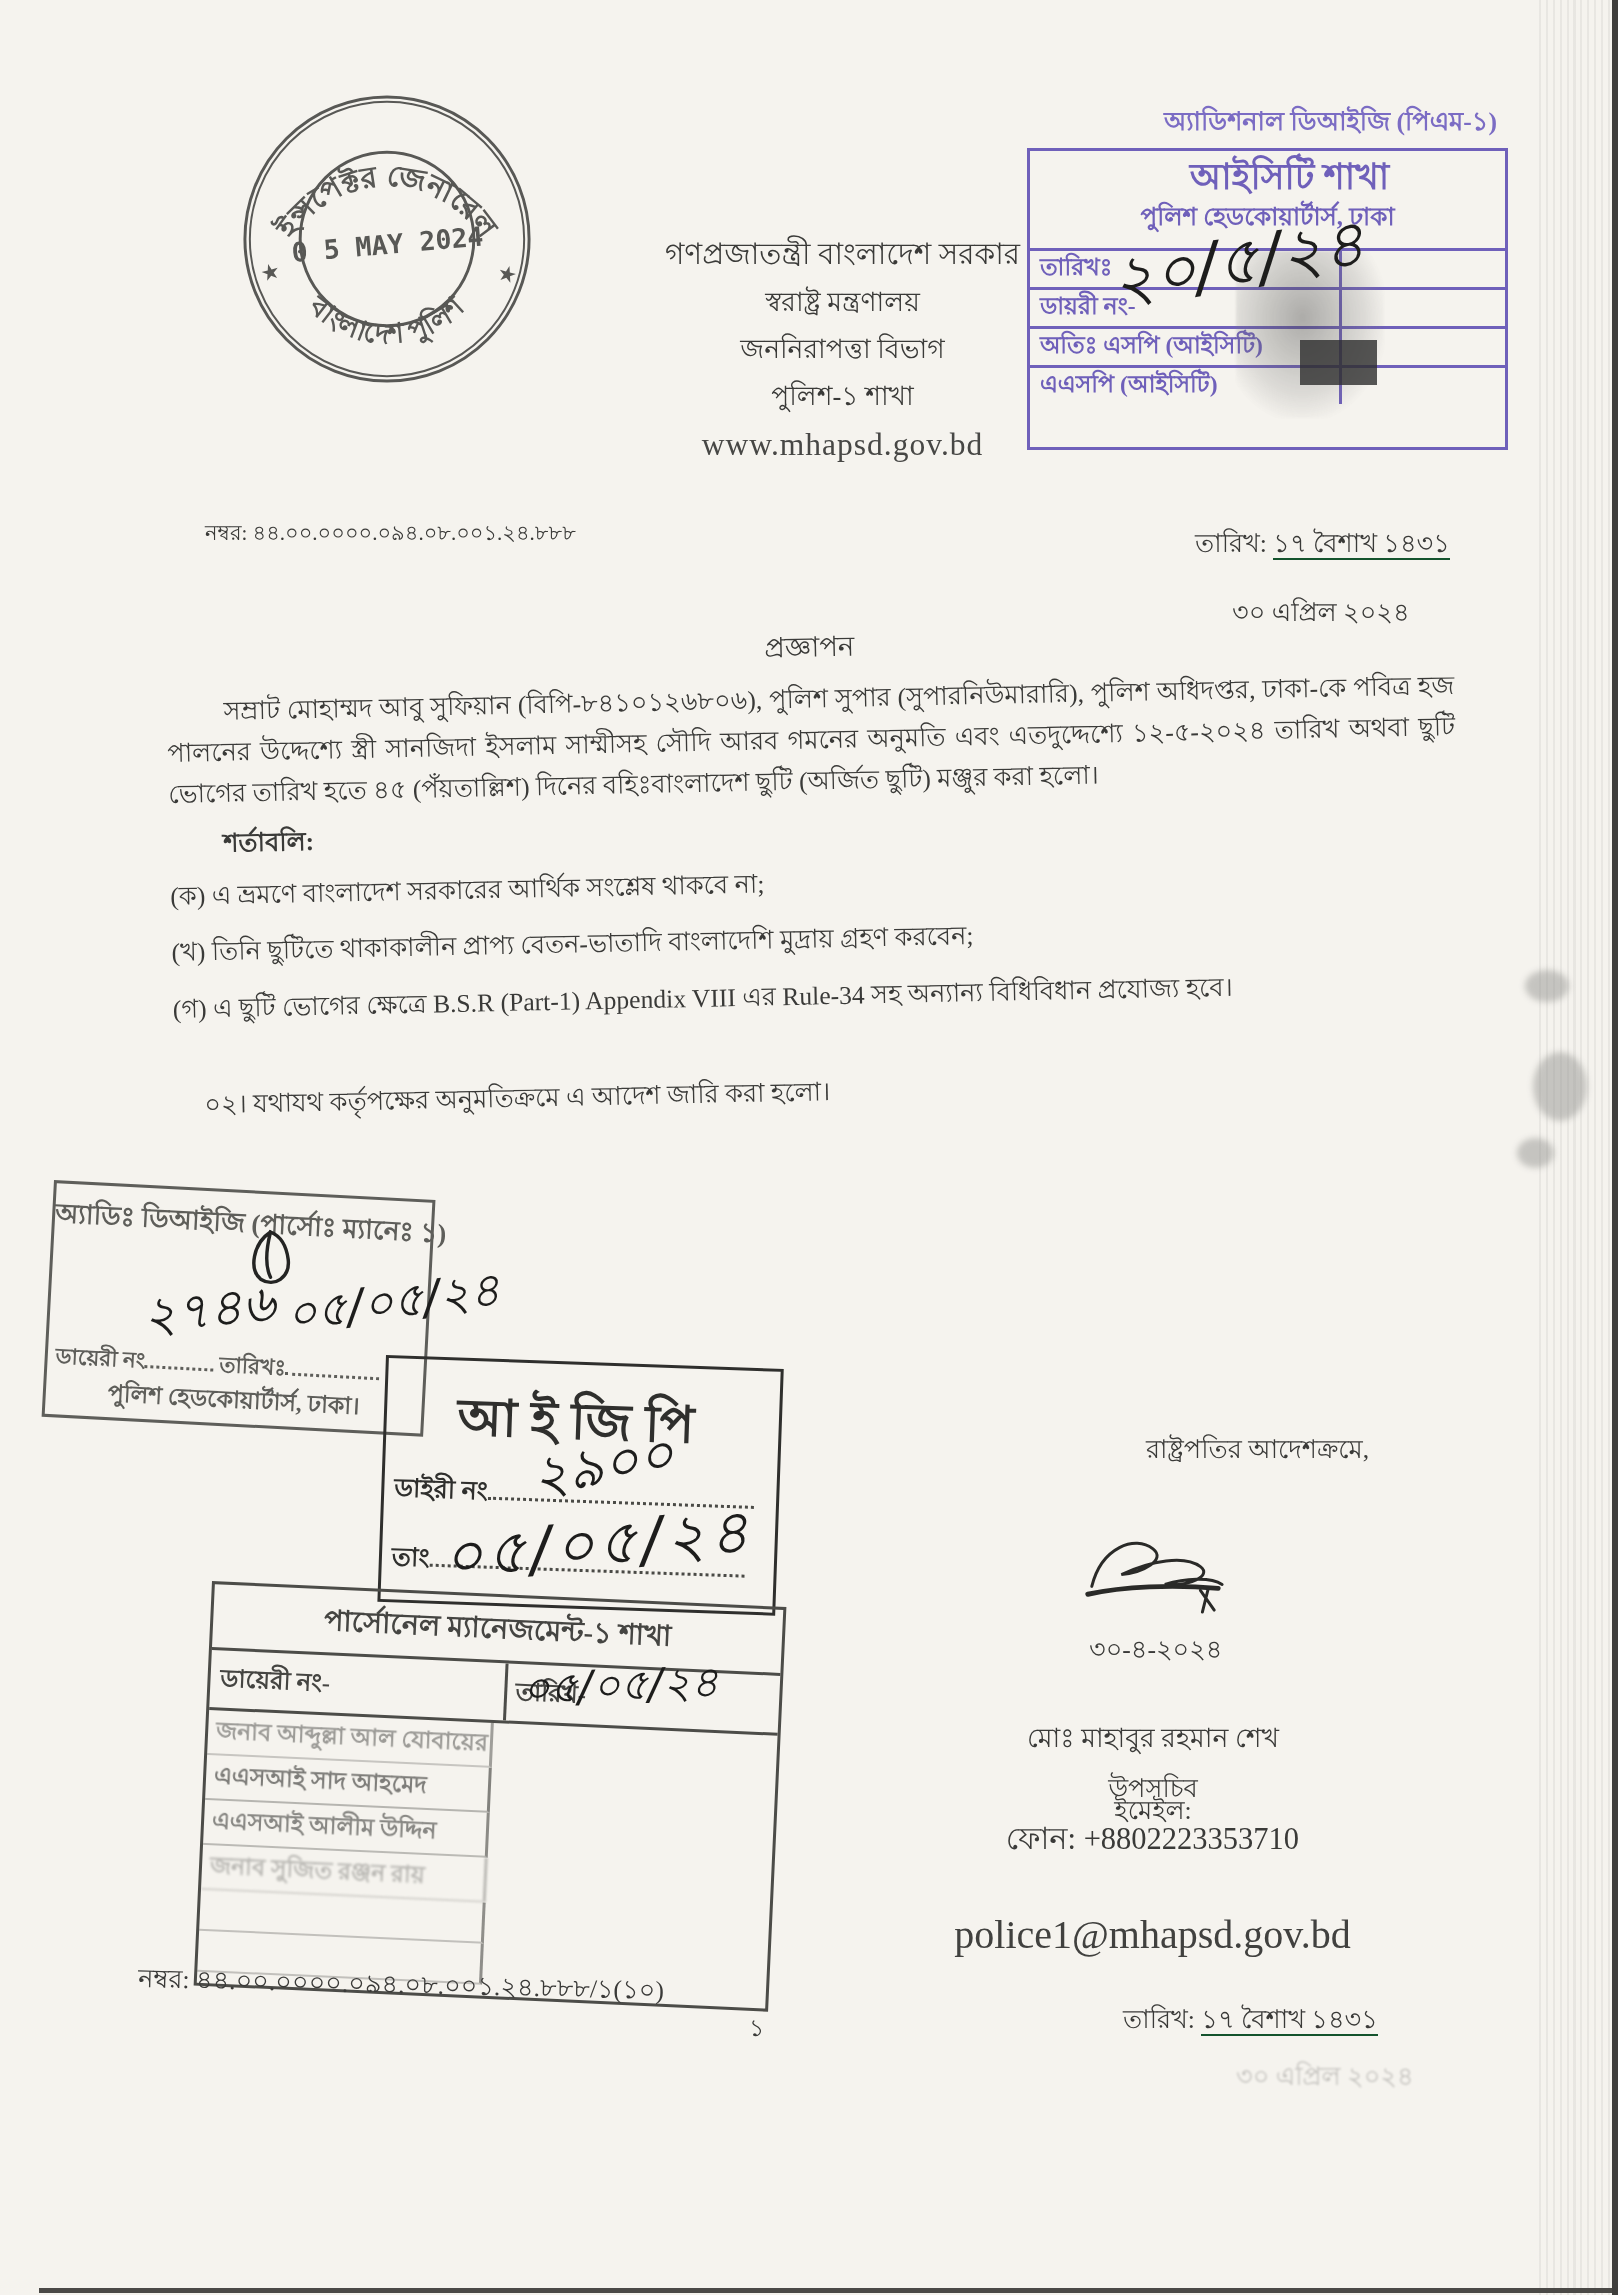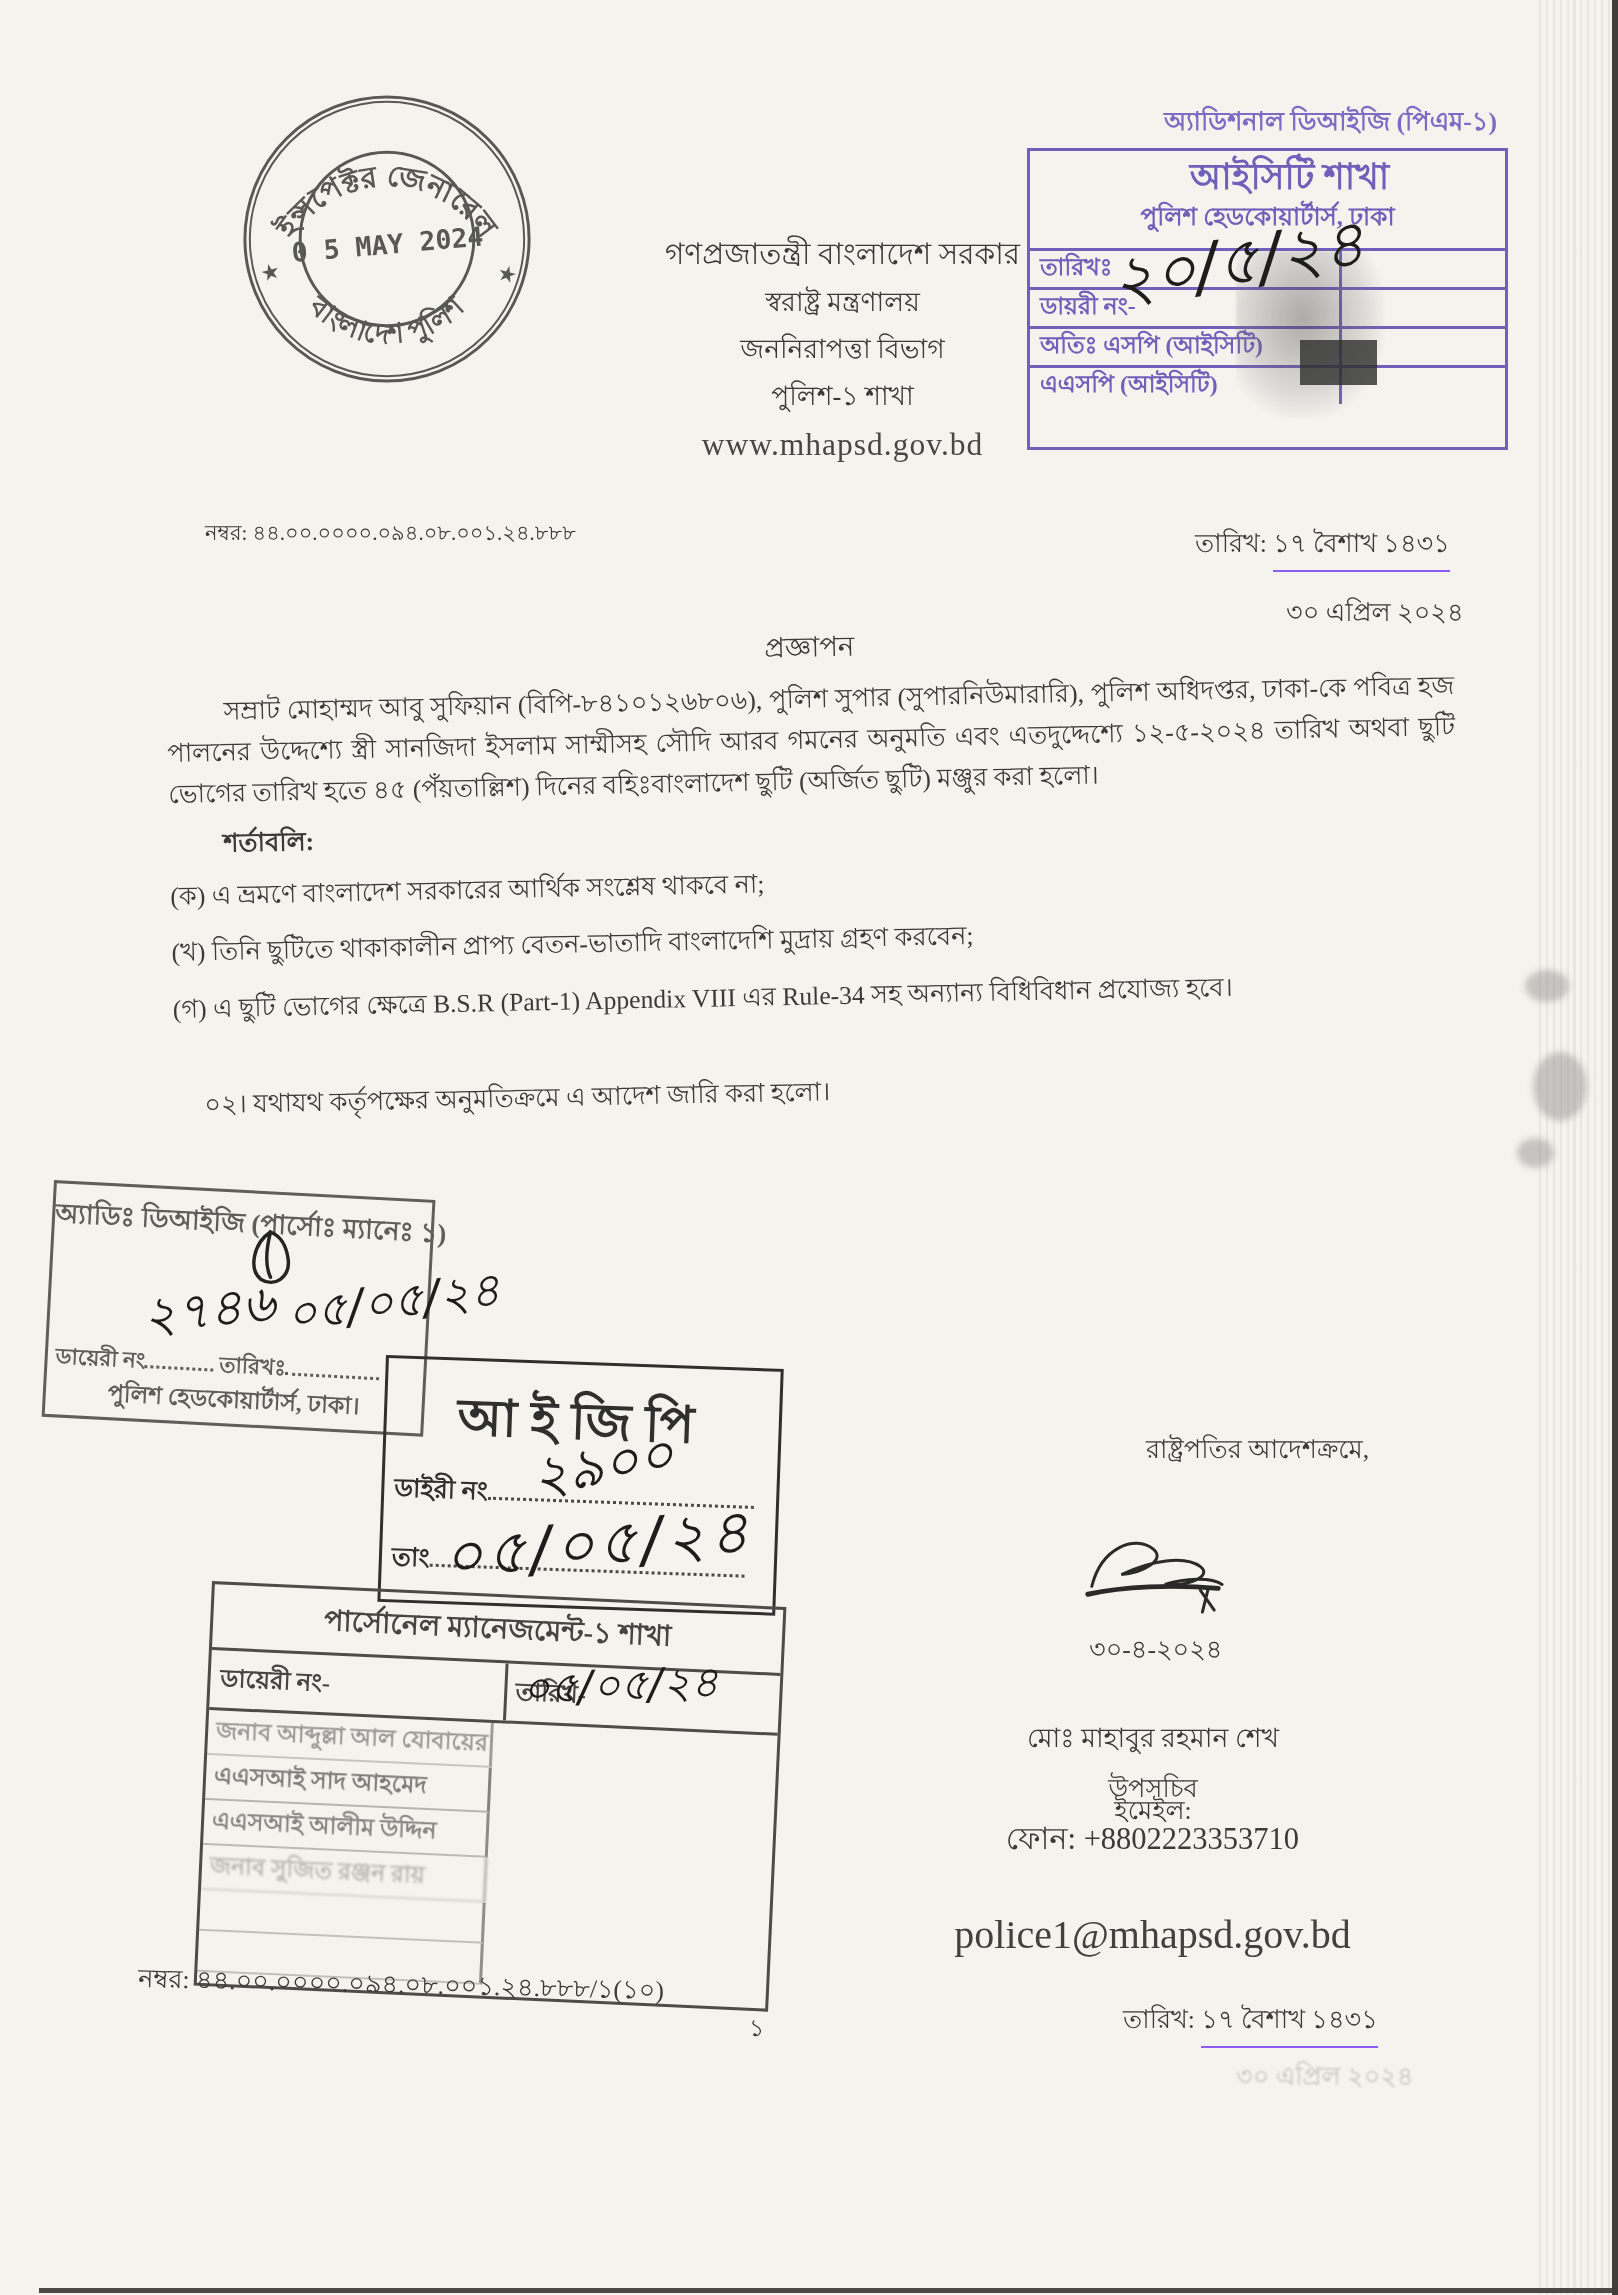--- a/index.html
+++ b/index.html
@@ -37,22 +37,22 @@
 
   
   .org-header{left:606px;top:230px;width:473px;text-align:center;}
   .org-l1{font-size:29.6px;line-height:49px;}
   .org-l{font-size:26.6px;line-height:47px;}
   .org-web{font-size:31.5px;line-height:49px;letter-spacing:1px;color:#474745;}
 
   
   .memo-number{left:205px;top:517px;font-size:21px;}
   .memo-date{left:1195px;top:524px;font-size:25.6px;}
-  .u-date{border-bottom:2px solid #8b5cf6;padding-bottom:12px;}
-  .memo-date2{left:1286px;top:593px;font-size:25.6px;text-align:center;}
+  .u-date{border-bottom:2px solid #14532d;padding-bottom:0;}
+  .memo-date2{left:1232px;top:593px;font-size:25.6px;text-align:center;}
 
   
   .body-block{left:165px;top:640px;width:1288px;transform:rotate(-1.2deg);transform-origin:left top;}
   .body-heading{text-align:center;font-size:27.6px;margin-bottom:5.9px;}
   .body-para{font-size:25.6px;line-height:41px;text-align:justify;text-indent:57px;}
   .cond-label{font-size:25.6px;font-weight:bold;margin:9.9px 0 7.9px 54px;}
   .cond{font-size:25.6px;line-height:42px;margin-bottom:14.8px;text-align:justify;}
   .closing{font-size:25.6px;margin-top:55px;margin-left:29.6px;}
 
   

